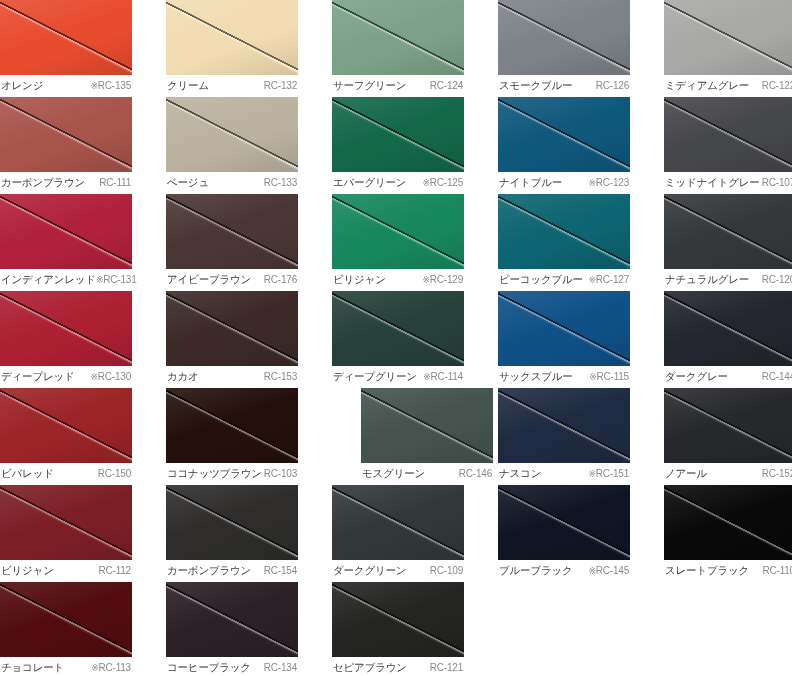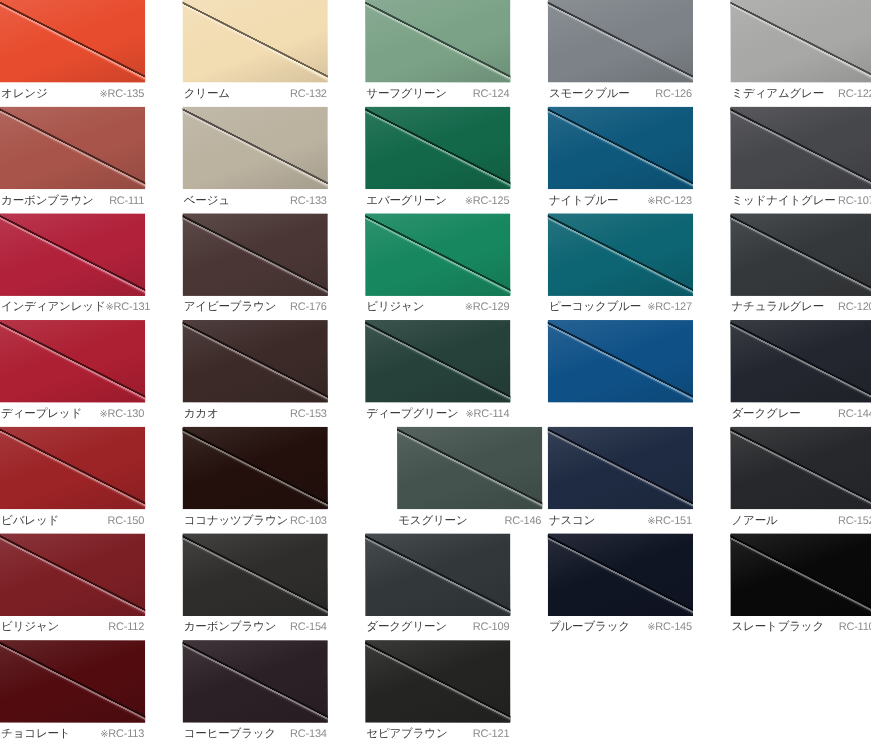--- a/index.html
+++ b/index.html
@@ -275,20 +275,24 @@
         <span class="swatch-name">ディープグリーン</span>
         <span class="swatch-code"><span class="code-mark">※</span><span>RC-114</span></span>
       </div>
     </div>
     <div class="swatch-cell" style="left: 498px; top: 291px;">
       <div class="swatch-chip" style="height: 75px; width: 132px;">
         <div class="chip-base" style="background: rgb(15, 81, 135);"></div>
         <div class="chip-shade" style="background: linear-gradient(160deg, rgb(39, 98, 147) 0%, rgba(0, 0, 0, 0) 45%, rgba(0, 0, 0, 0) 60%, rgb(13, 71, 119) 100%);"></div>
         <div class="chip-groove" style="background: linear-gradient(rgba(0, 0, 0, 0) 48.2%, rgb(7, 36, 61) 48.4%, rgb(7, 36, 61) 49.5%, rgb(116, 154, 185) 49.7%, rgb(116, 154, 185) 50.7%, rgb(44, 102, 149) 50.9%, rgba(0, 0, 0, 0) 52.2%); transform: rotate(27deg);"></div>
       </div>
+      <div class="swatch-label">
+        <span class="swatch-name">サックスブルー</span>
+        <span class="swatch-code"><span class="code-mark">※</span><span>RC-115</span></span>
+      </div>
     </div>
     <div class="swatch-cell" style="left: 664px; top: 291px;">
       <div class="swatch-chip" style="height: 75px; width: 132px;">
         <div class="chip-base" style="background: rgb(35, 38, 46);"></div>
         <div class="chip-shade" style="background: linear-gradient(160deg, rgb(57, 60, 67) 0%, rgba(0, 0, 0, 0) 45%, rgba(0, 0, 0, 0) 60%, rgb(31, 33, 40) 100%);"></div>
         <div class="chip-groove" style="background: linear-gradient(rgba(0, 0, 0, 0) 48.2%, rgb(16, 17, 21) 48.4%, rgb(16, 17, 21) 49.5%, rgb(127, 129, 134) 49.7%, rgb(127, 129, 134) 50.7%, rgb(61, 64, 71) 50.9%, rgba(0, 0, 0, 0) 52.2%); transform: rotate(27deg);"></div>
       </div>
       <div class="swatch-label">
         <span class="swatch-name">ダークグレー</span>
         <span class="swatch-code"><span>RC-144</span></span>

